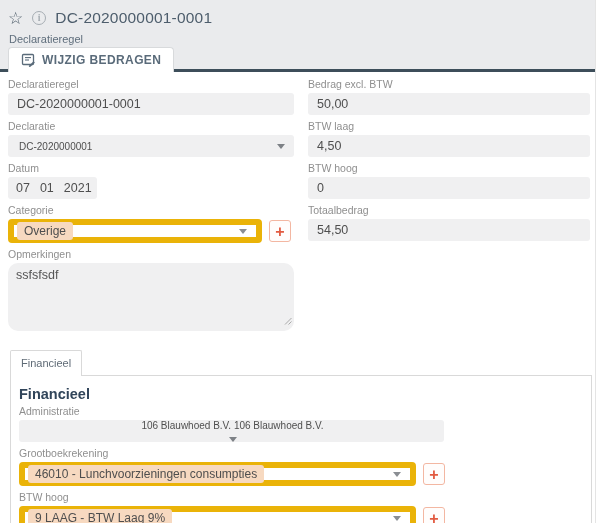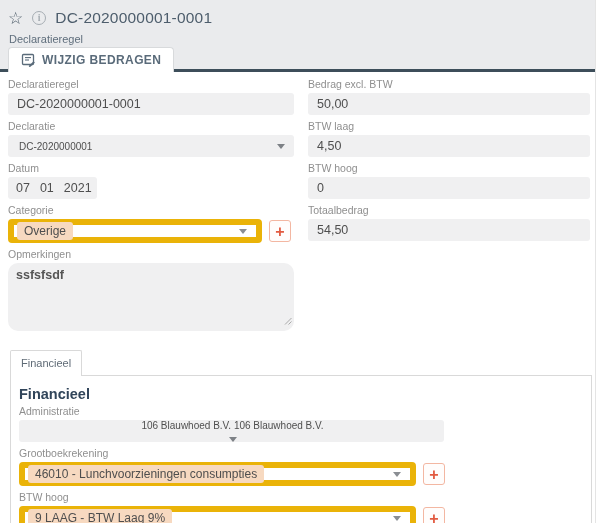--- a/index.html
+++ b/index.html
@@ -92,21 +92,21 @@
     width: 22px; height: 22px; background: #fffdfc;
     border: 1px solid #f3b7a2; border-radius: 3px; cursor: pointer;
     color: #e25a40; font-size: 16px; font-weight: bold; line-height: 19px;
     text-align: center; padding: 0; font-family: "Liberation Sans", sans-serif;
     flex: 0 0 auto;
   }
   .textarea-wrap { position: relative; width: 286px; }
   textarea.notes {
     width: 286px; height: 68px; background: #f0f0f1; border: none; resize: none;
     border-radius: 10px; font-size: 12.5px; color: #555; padding: 5px 8px;
-    font-family: "Liberation Sans", sans-serif; display: block; font-weight: bold;
+    font-family: "Liberation Sans", sans-serif; display: block;
   }
   .resize-grip { position: absolute; right: 2px; bottom: 2px; }
 
   
   .tab-section { margin: 14px 12px 0 10px; }
   .tab {
     display: inline-block; position: relative; z-index: 2;
     background: #ffffff; border: 1px solid #d9d9d9; border-bottom: none;
     border-radius: 2px 2px 0 0;
     padding: 6px 10px 7px 10px; margin-bottom: -1px;

